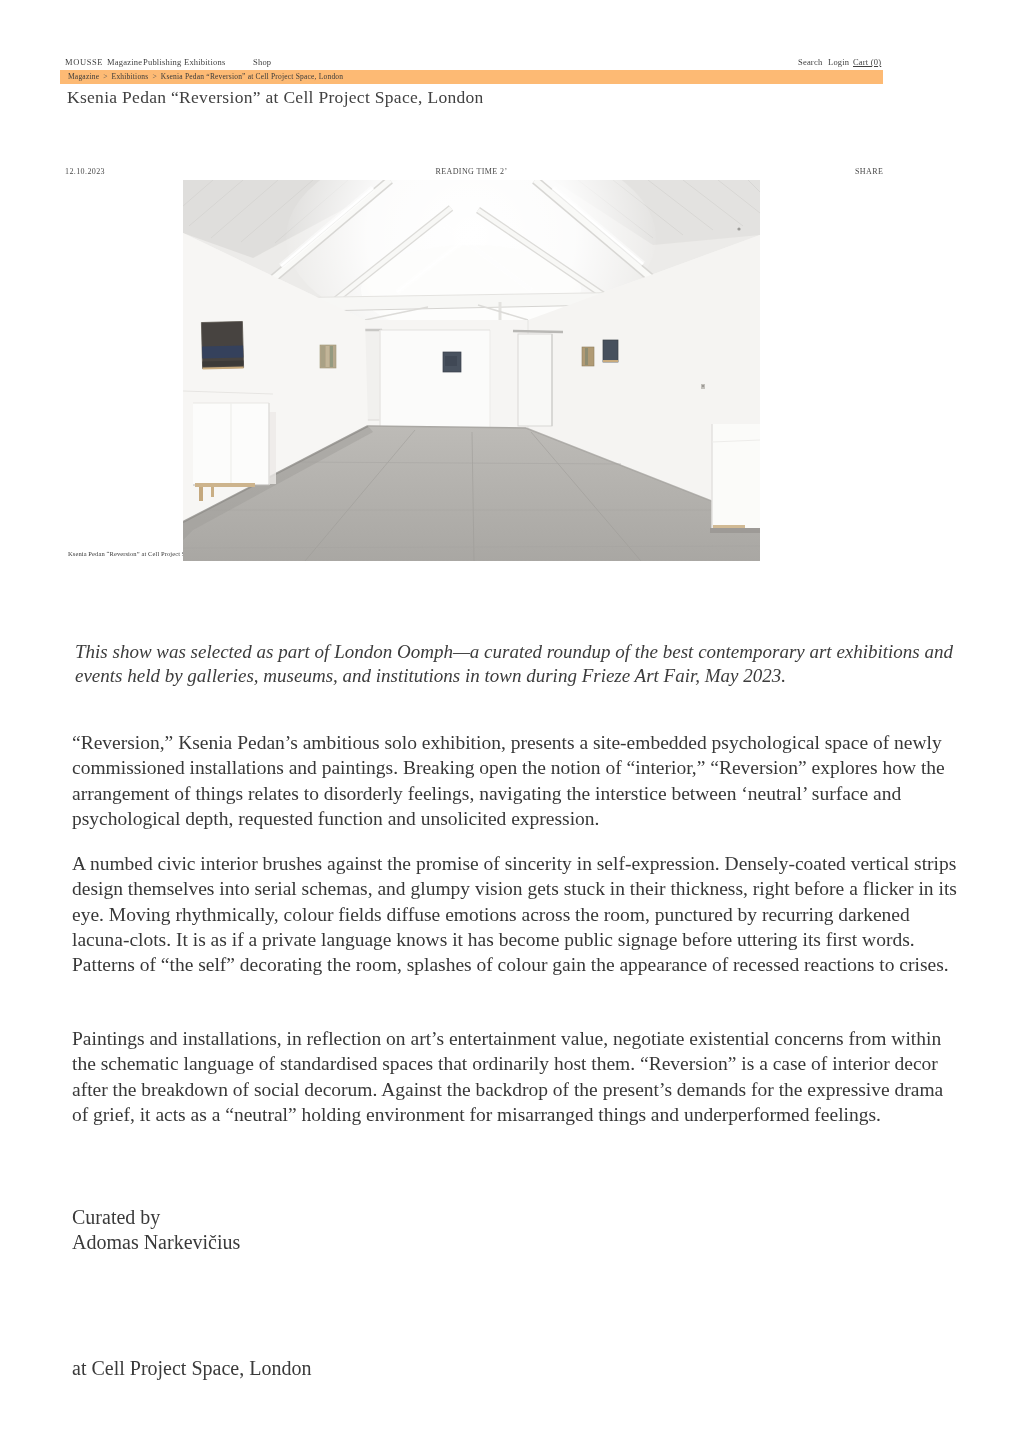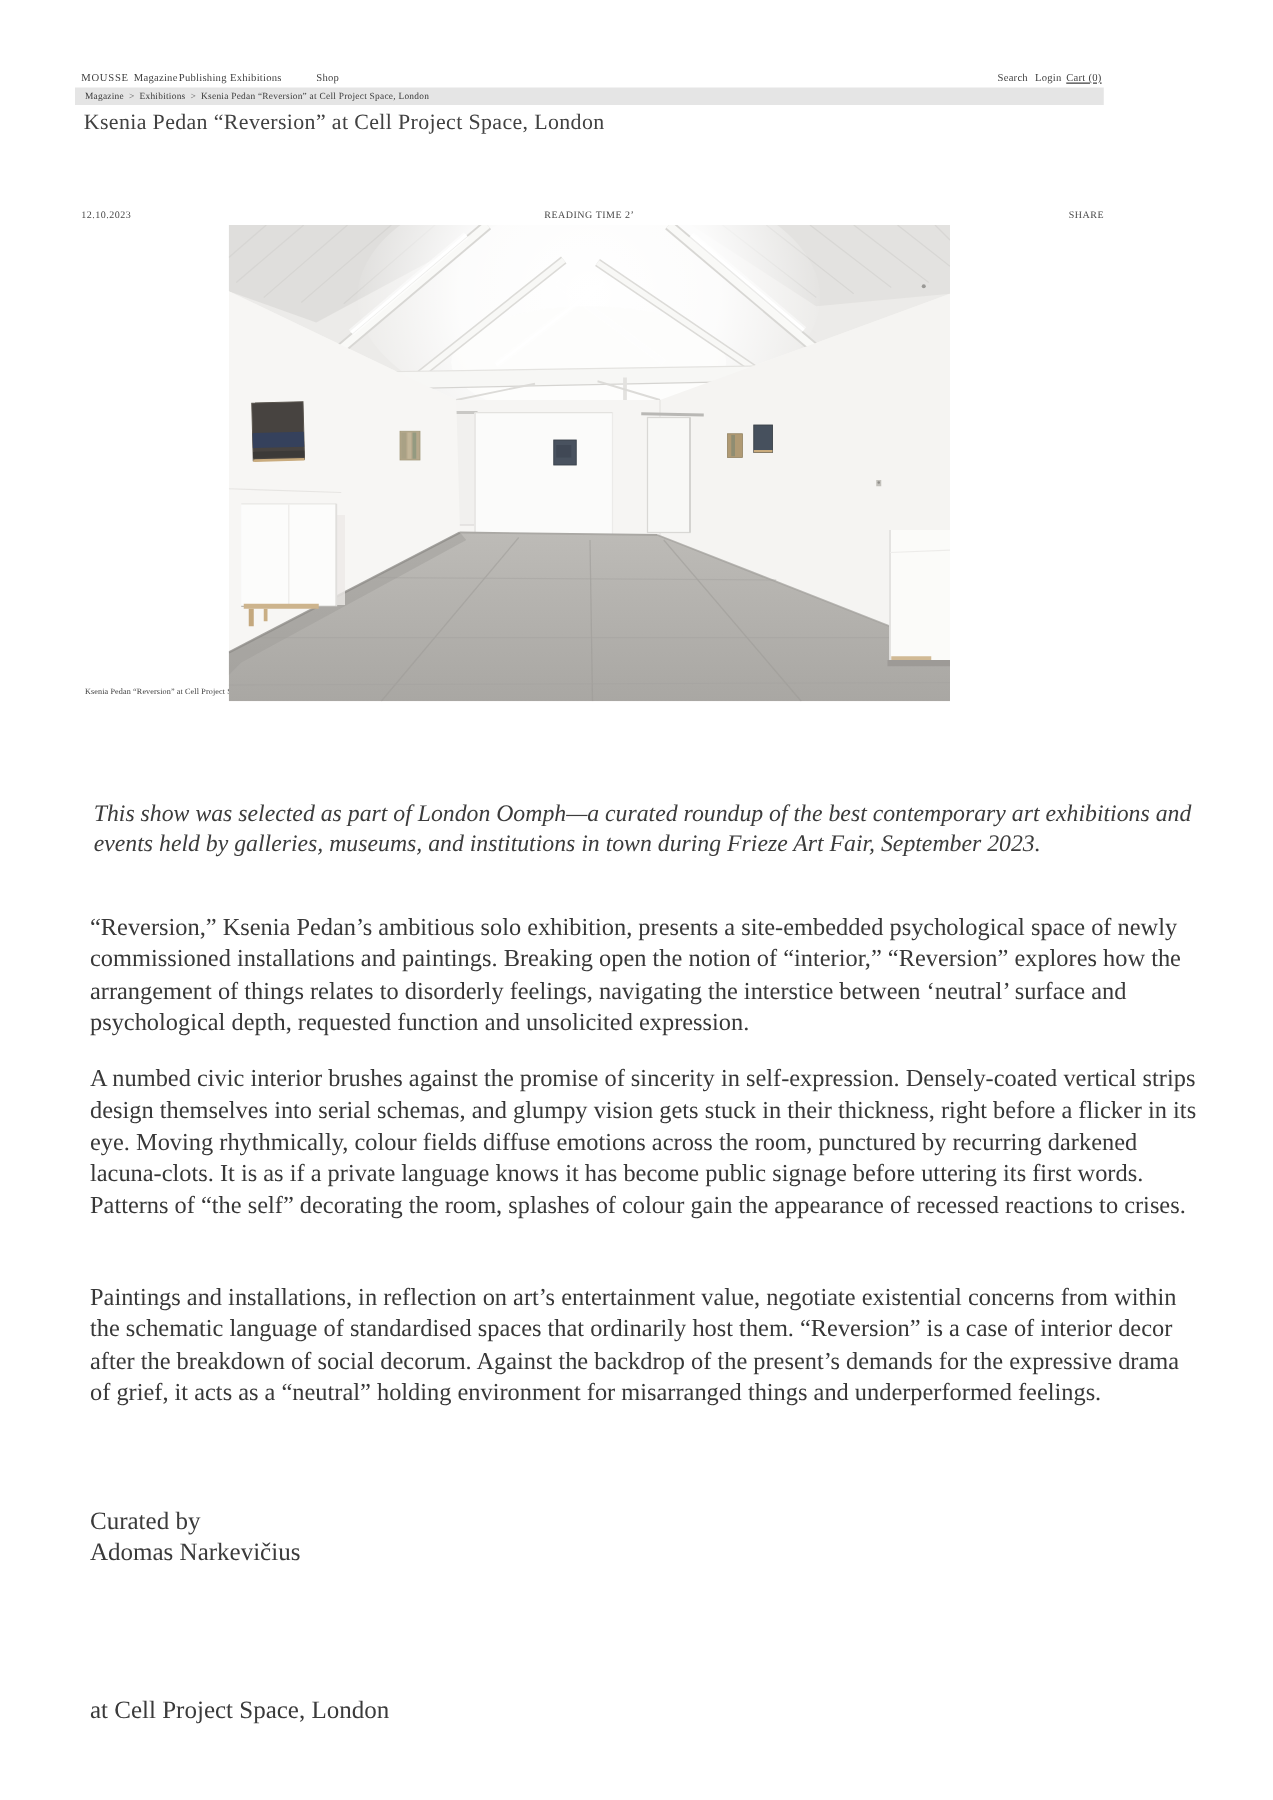--- a/index.html
+++ b/index.html
@@ -9,21 +9,21 @@
     color:#3d3d3d;-webkit-font-smoothing:antialiased;
   }
   .abs{position:absolute;}
   
   .topnav a, .topnav span{ text-decoration:none; color:#3f3f3f; }
   .nav-item{font-size:8.5px;letter-spacing:.2px;}
   .logo{font-size:8.5px;letter-spacing:.6px;color:#555;}
   .nav-muted{color:#b3b2b1;}
   
   .breadcrumb{
-    left:60px;top:70px;width:823px;height:14px;background:#e5e5e5;
+    left:60px;top:70px;width:823px;height:14px;background:#fdba74;
     font-size:7.5px;line-height:14px;color:#3a3a3a;white-space:nowrap;
     padding-left:8px;box-sizing:border-box;letter-spacing:.2px;
   }
   .breadcrumb .sep{margin:0 4px;color:#555;}
   
   .page-title{
     left:67px;top:87px;font-size:17.5px;color:#414141;letter-spacing:.3px;
     font-weight:normal;margin:0;
   }
   
@@ -233,21 +233,21 @@
     <rect x="399" y="167" width="12" height="19" fill="#b09a74" stroke="#8f7f5e" stroke-width="0.6"></rect>
     <rect x="402" y="168" width="3" height="17" fill="#8f8d72"></rect>
   </g>
   <g>
     <rect x="420" y="160" width="15" height="22" fill="#46505d" stroke="#3a4048" stroke-width="0.7"></rect>
     <rect x="420" y="180" width="15" height="2" fill="#c9ab7d"></rect>
   </g>
 </svg>
 </div>
 
-<div class="abs intro">This show was selected as part of London Oomph—a curated roundup of the best contemporary art exhibitions and events held by galleries, museums, and institutions in town during Frieze Art Fair, September 2023.</div>
+<div class="abs intro">This show was selected as part of London Oomph—a curated roundup of the best contemporary art exhibitions and events held by galleries, museums, and institutions in town during Frieze Art Fair, May 2023.</div>
 
 <div class="abs para p1">“Reversion,” Ksenia Pedan’s ambitious solo exhibition, presents a site-embedded psychological space of newly commissioned installations and paintings. Breaking open the notion of “interior,” “Reversion” explores how the arrangement of things relates to disorderly feelings, navigating the interstice between ‘neutral’ surface and psychological depth, requested function and unsolicited expression.</div>
 <div class="abs para p2">A numbed civic interior brushes against the promise of sincerity in self-expression. Densely-coated vertical strips design themselves into serial schemas, and glumpy vision gets stuck in their thickness, right before a flicker in its eye. Moving rhythmically, colour fields diffuse emotions across the room, punctured by recurring darkened lacuna-clots. It is as if a private language knows it has become public signage before uttering its first words. Patterns of “the self” decorating the room, splashes of colour gain the appearance of recessed reactions to crises.</div>
 <div class="abs para p3">Paintings and installations, in reflection on art’s entertainment value, negotiate existential concerns from within the schematic language of standardised spaces that ordinarily host them. “Reversion” is a case of interior decor after the breakdown of social decorum. Against the backdrop of the present’s demands for the expressive drama of grief, it acts as a “neutral” holding environment for misarranged things and underperformed feelings.</div>
 
 <div class="abs block curated">
   <div>Curated by</div>
   <div>Adomas Narkevičius</div>
 </div>
 

